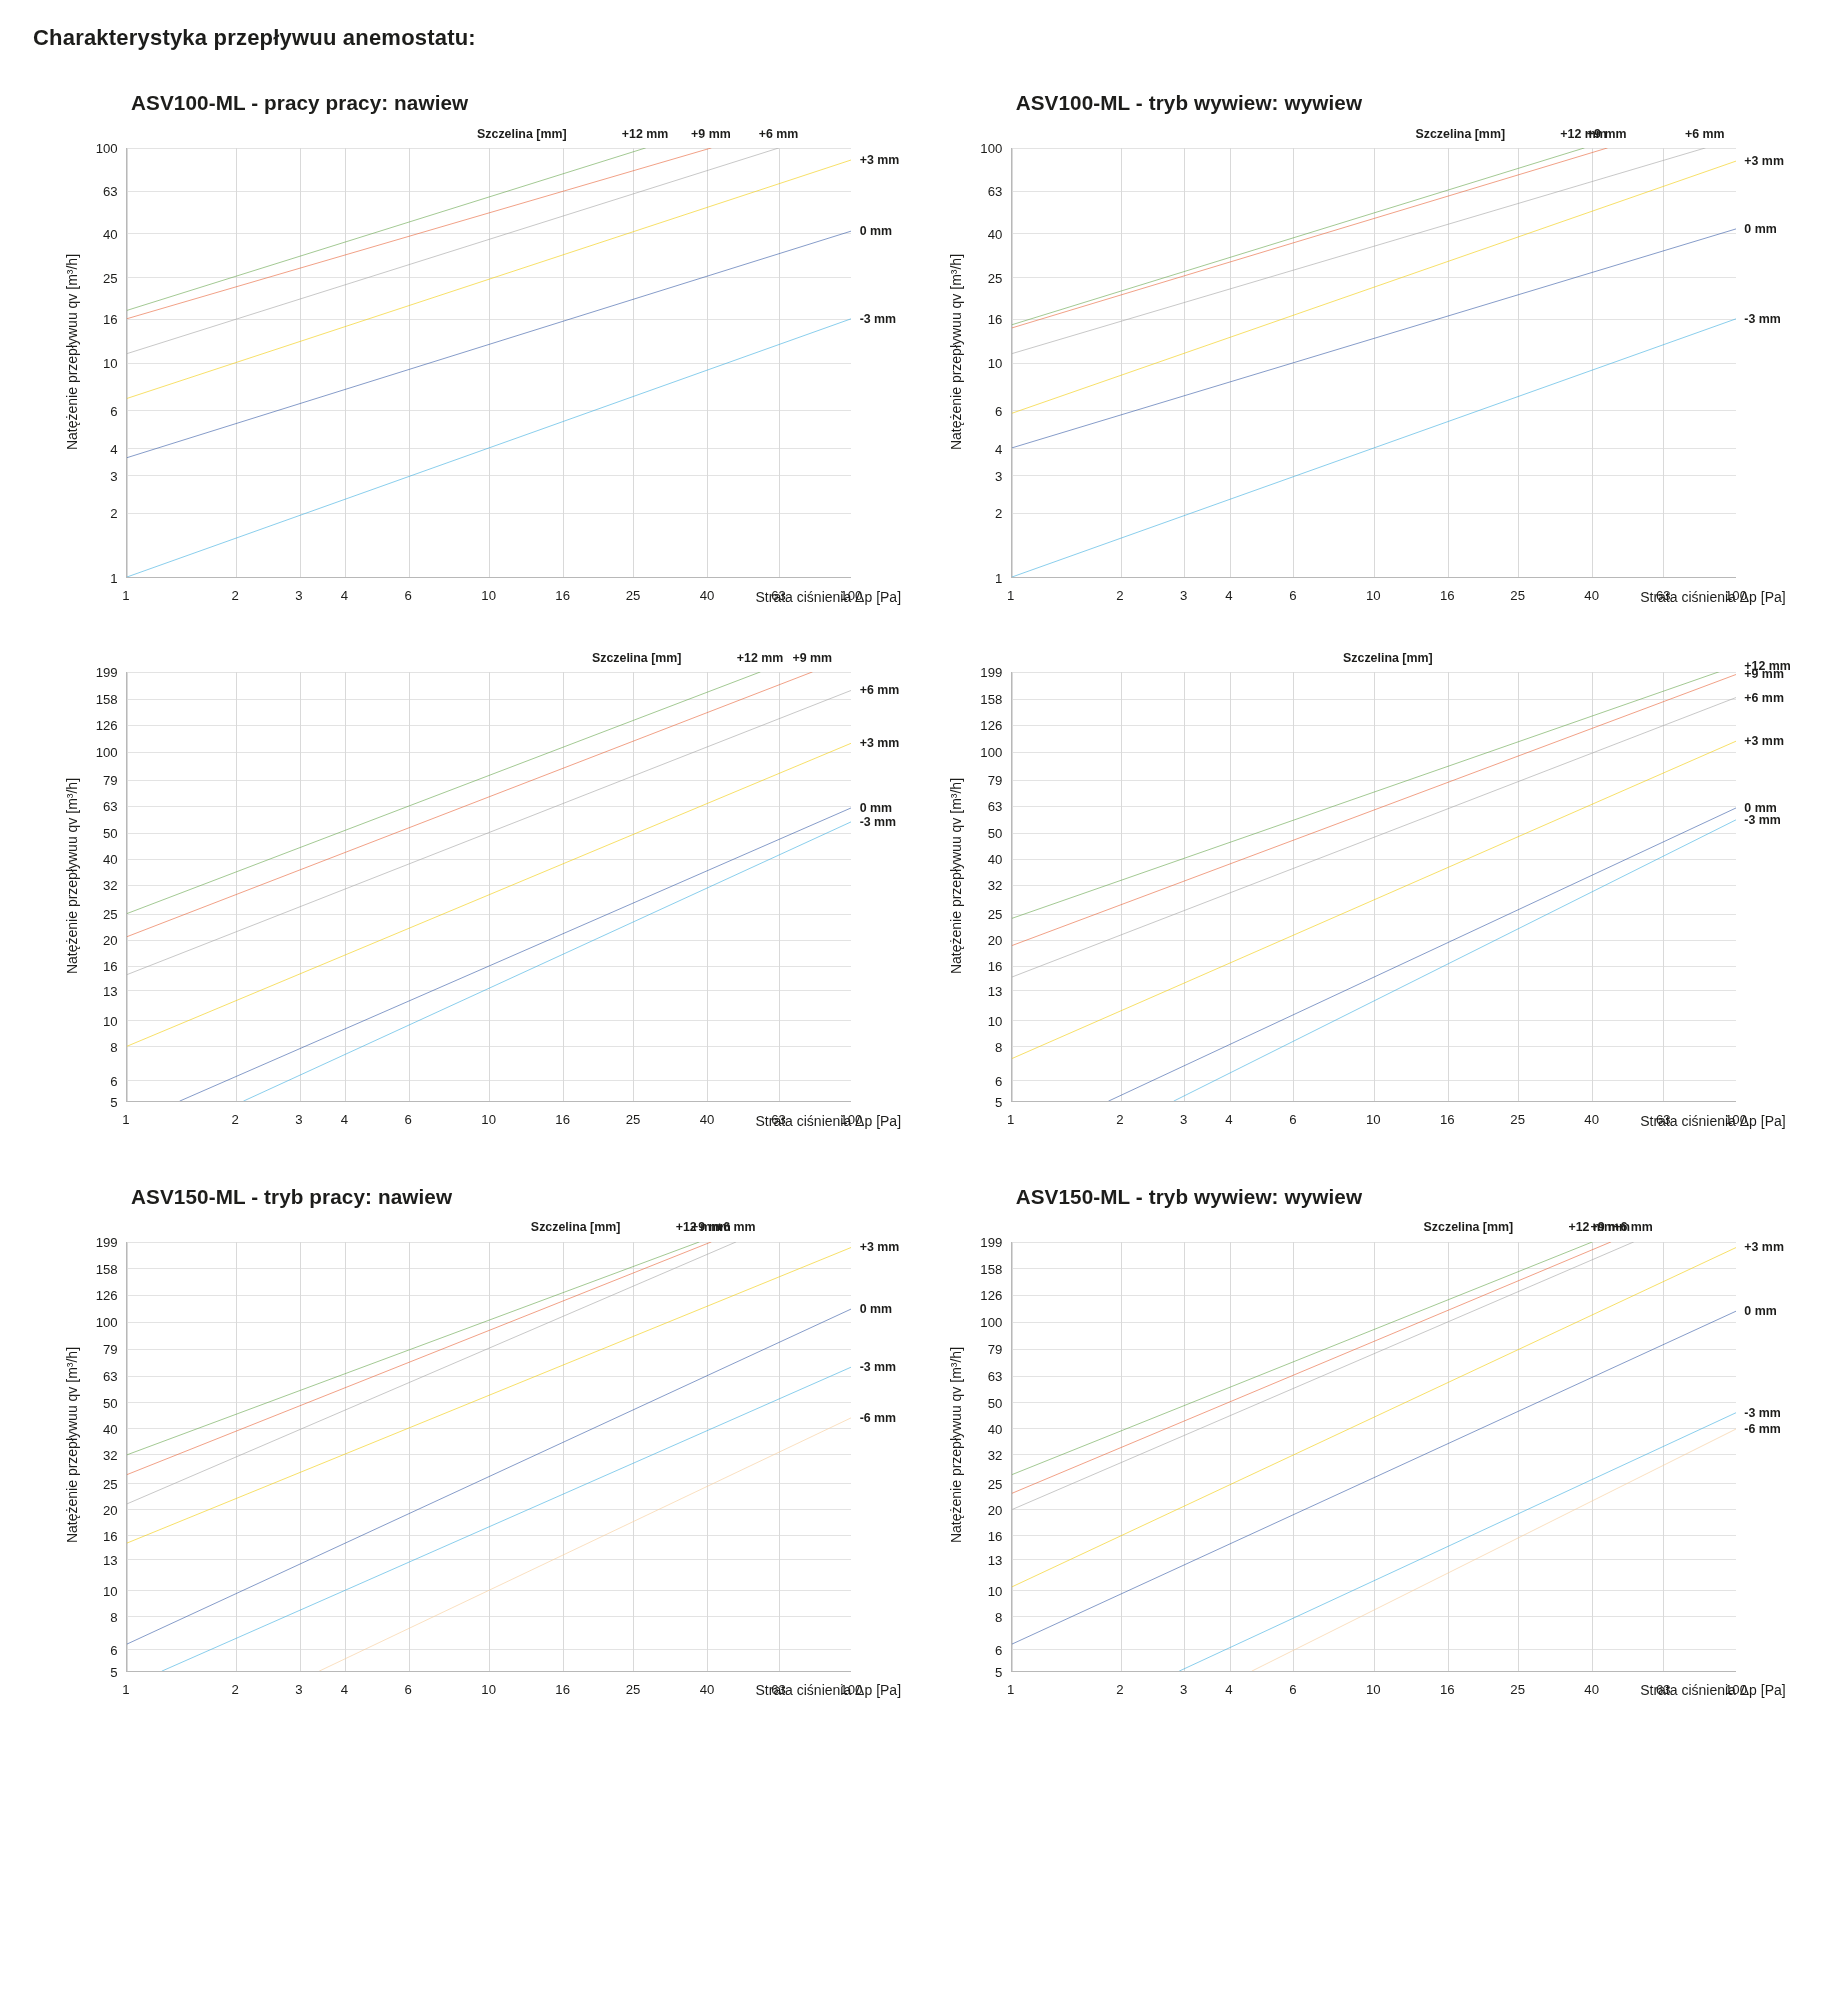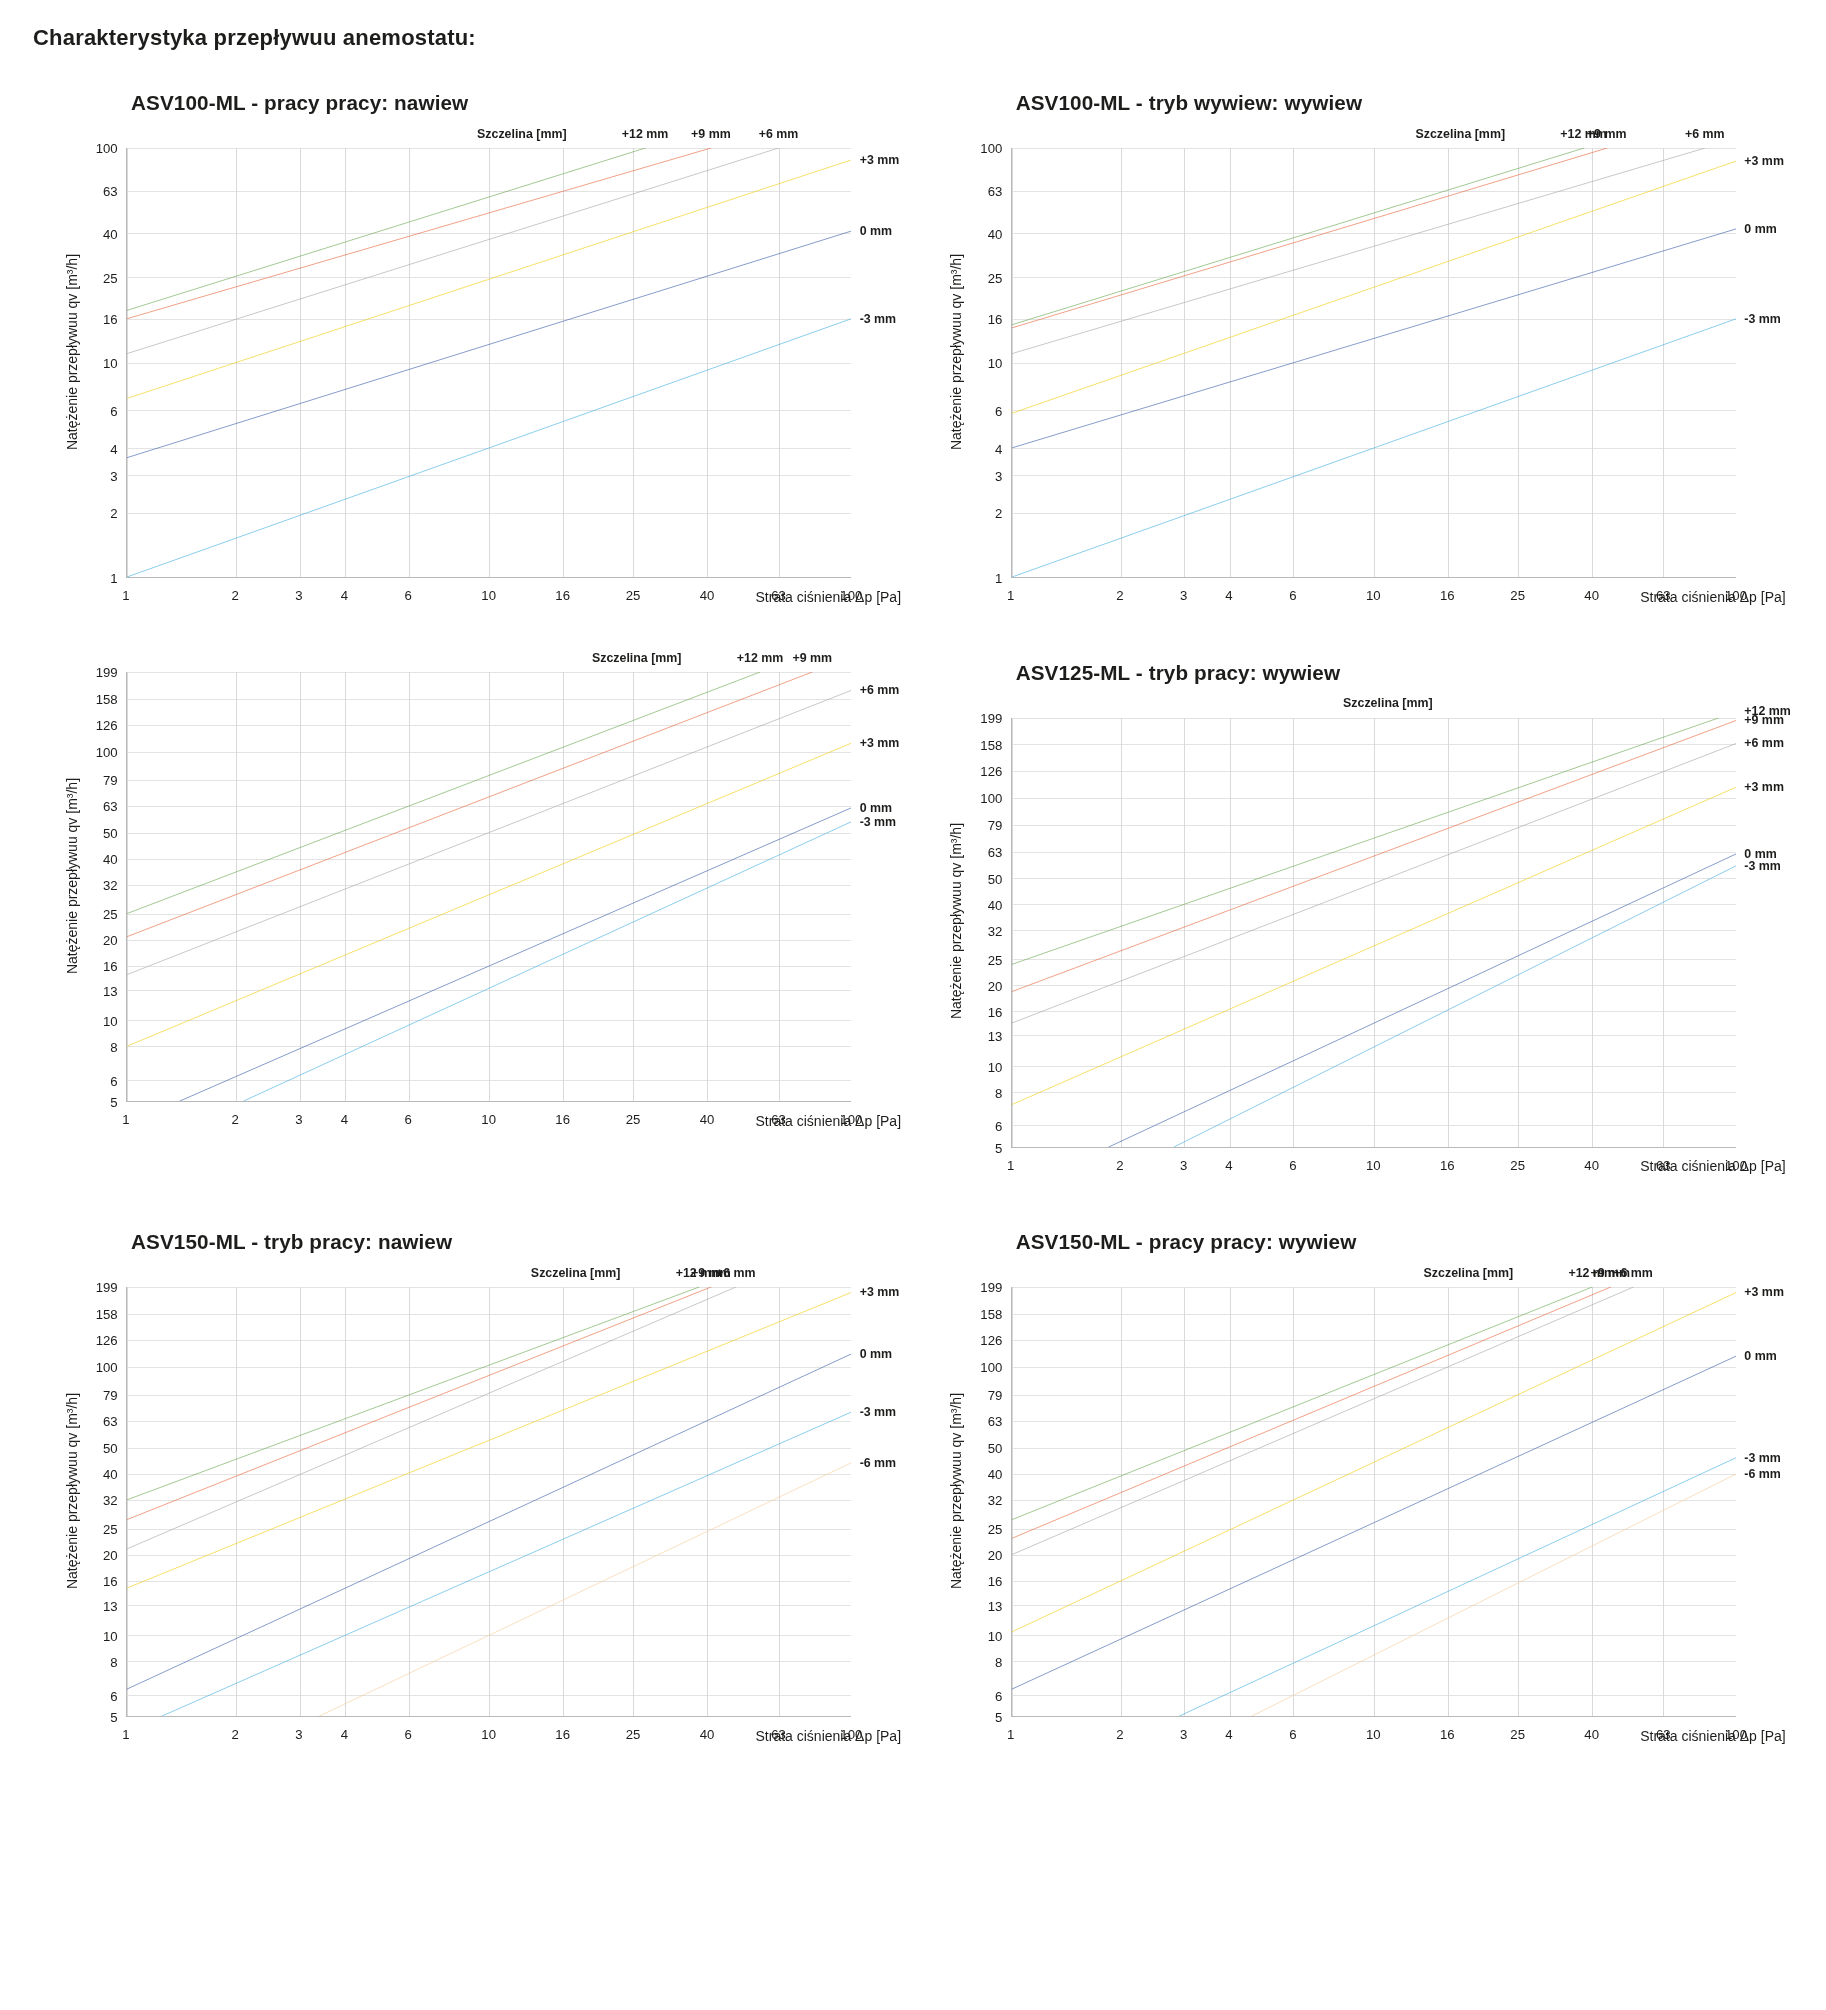--- a/index.html
+++ b/index.html
@@ -350,21 +350,20 @@
             <div class="series-label" style="left: calc(100% + 8.3px); top: 4.27557%; transform: translateY(-50%);"><span>+6 mm</span></div>
             <div class="series-label" style="left: calc(100% + 8.3px); top: 16.5905%; transform: translateY(-50%);"><span>+3 mm</span></div>
             <div class="series-label" style="left: calc(100% + 8.3px); top: 31.6562%; transform: translateY(-50%);"><span>0 mm</span></div>
             <div class="series-label" style="left: calc(100% + 8.3px); top: 34.9082%; transform: translateY(-50%);"><span>-3 mm</span></div>
             <div class="legend-title" style="left: 70.4094%; top: -21.5px; transform: translateX(-50%);">Szczelina [mm]</div>
           </div>
           <div class="xlabel">Strata ciśnienia Δp [Pa]</div>
         </div>
       </div>
       <div class="panel">
-        <div class="panel-title">ASV125-ML - tryb pracy: wywiew</div>
         <div class="plot-wrap">
           <div class="ylabel">
             <span>Natężenie przepływuu qv [m³/h]</span>
           </div>
           <div class="axis-box">
             <div class="ytick" style="top: 100%;">5</div>
             <div class="ytick" style="top: 95.0508%;">6</div>
             <div class="ytick" style="top: 87.2416%;">8</div>
             <div class="ytick" style="top: 81.1843%;">10</div>
             <div class="ytick" style="top: 74.0623%;">13</div>
@@ -518,21 +517,21 @@
             <div class="series-label" style="left: calc(100% + 8.3px); top: 1.25631%; transform: translateY(-50%);"><span>+3 mm</span></div>
             <div class="series-label" style="left: calc(100% + 8.3px); top: 15.6033%; transform: translateY(-50%);"><span>0 mm</span></div>
             <div class="series-label" style="left: calc(100% + 8.3px); top: 29.1486%; transform: translateY(-50%);"><span>-3 mm</span></div>
             <div class="series-label" style="left: calc(100% + 8.3px); top: 40.9655%; transform: translateY(-50%);"><span>-6 mm</span></div>
             <div class="legend-title" style="left: 61.9892%; top: -21.5px; transform: translateX(-50%);">Szczelina [mm]</div>
           </div>
           <div class="xlabel">Strata ciśnienia Δp [Pa]</div>
         </div>
       </div>
       <div class="panel">
-        <div class="panel-title">ASV150-ML - pracy pracy: wywiew</div>
+        <div class="panel-title">ASV150-ML - tryb wywiew: wywiew</div>
         <div class="plot-wrap">
           <div class="ylabel">
             <span>Natężenie przepływuu qv [m³/h]</span>
           </div>
           <div class="axis-box">
             <div class="ytick" style="top: 100%;">5</div>
             <div class="ytick" style="top: 95.0508%;">6</div>
             <div class="ytick" style="top: 87.2416%;">8</div>
             <div class="ytick" style="top: 81.1843%;">10</div>
             <div class="ytick" style="top: 74.0623%;">13</div>

